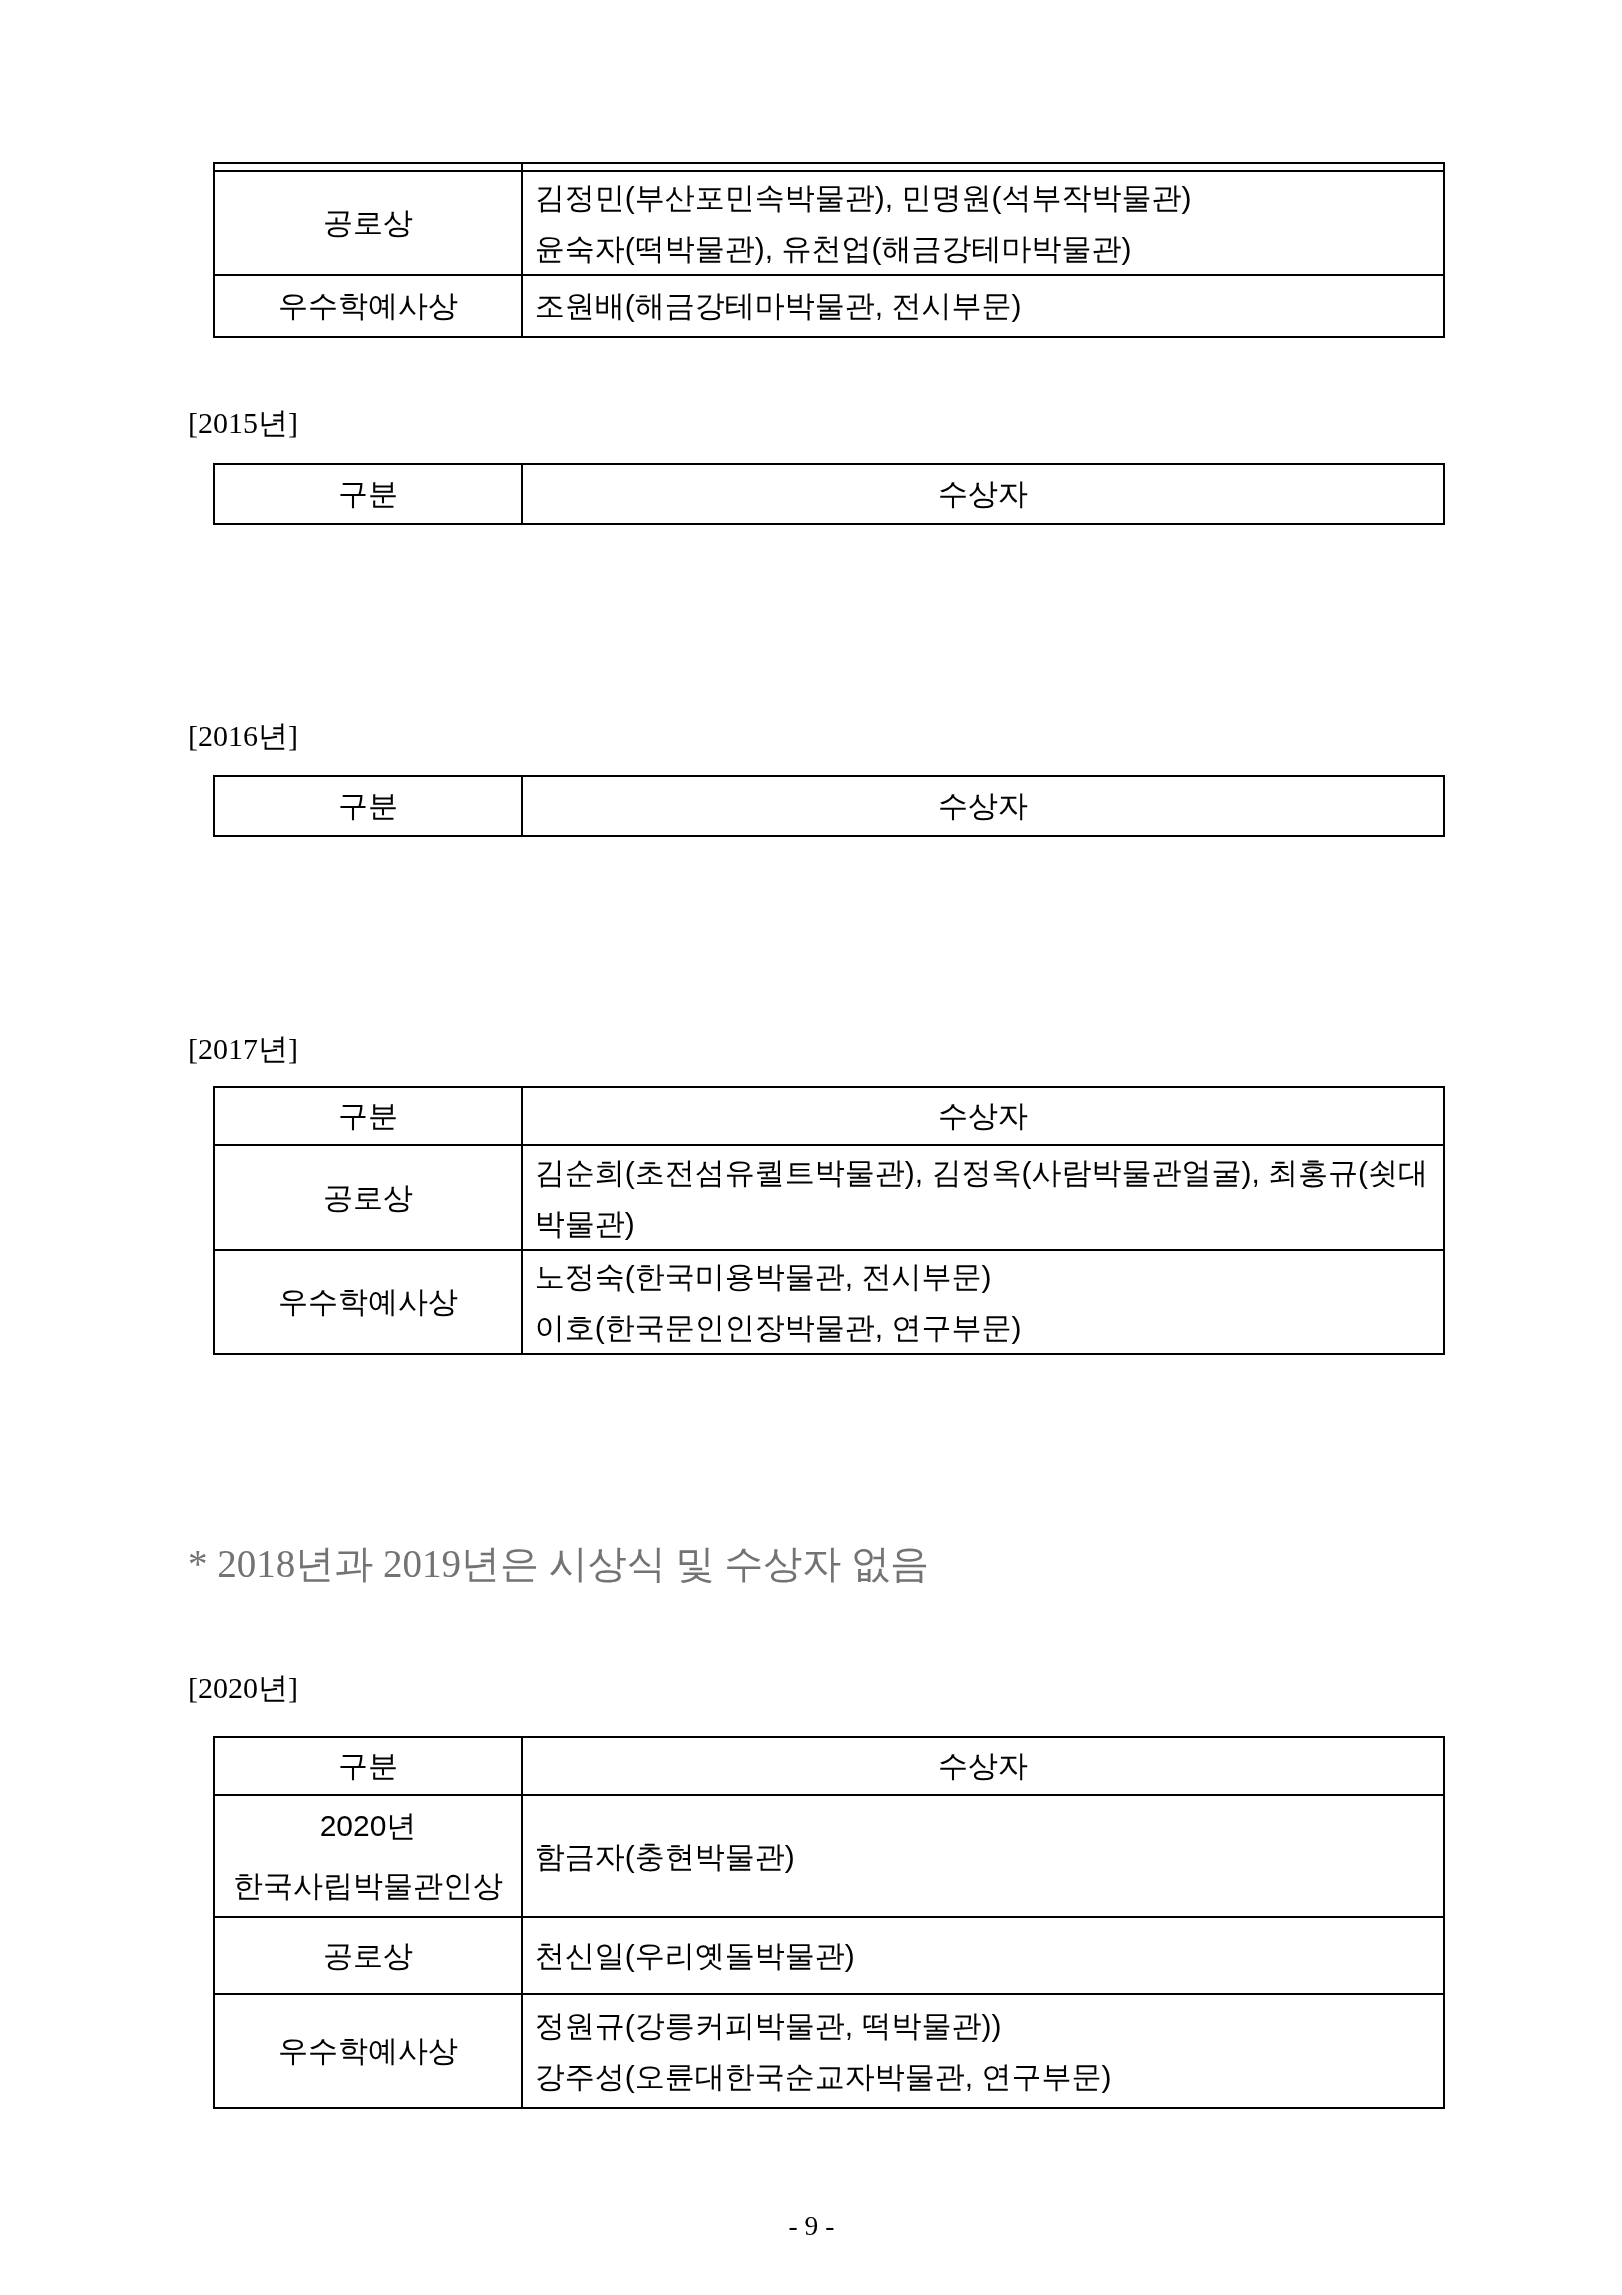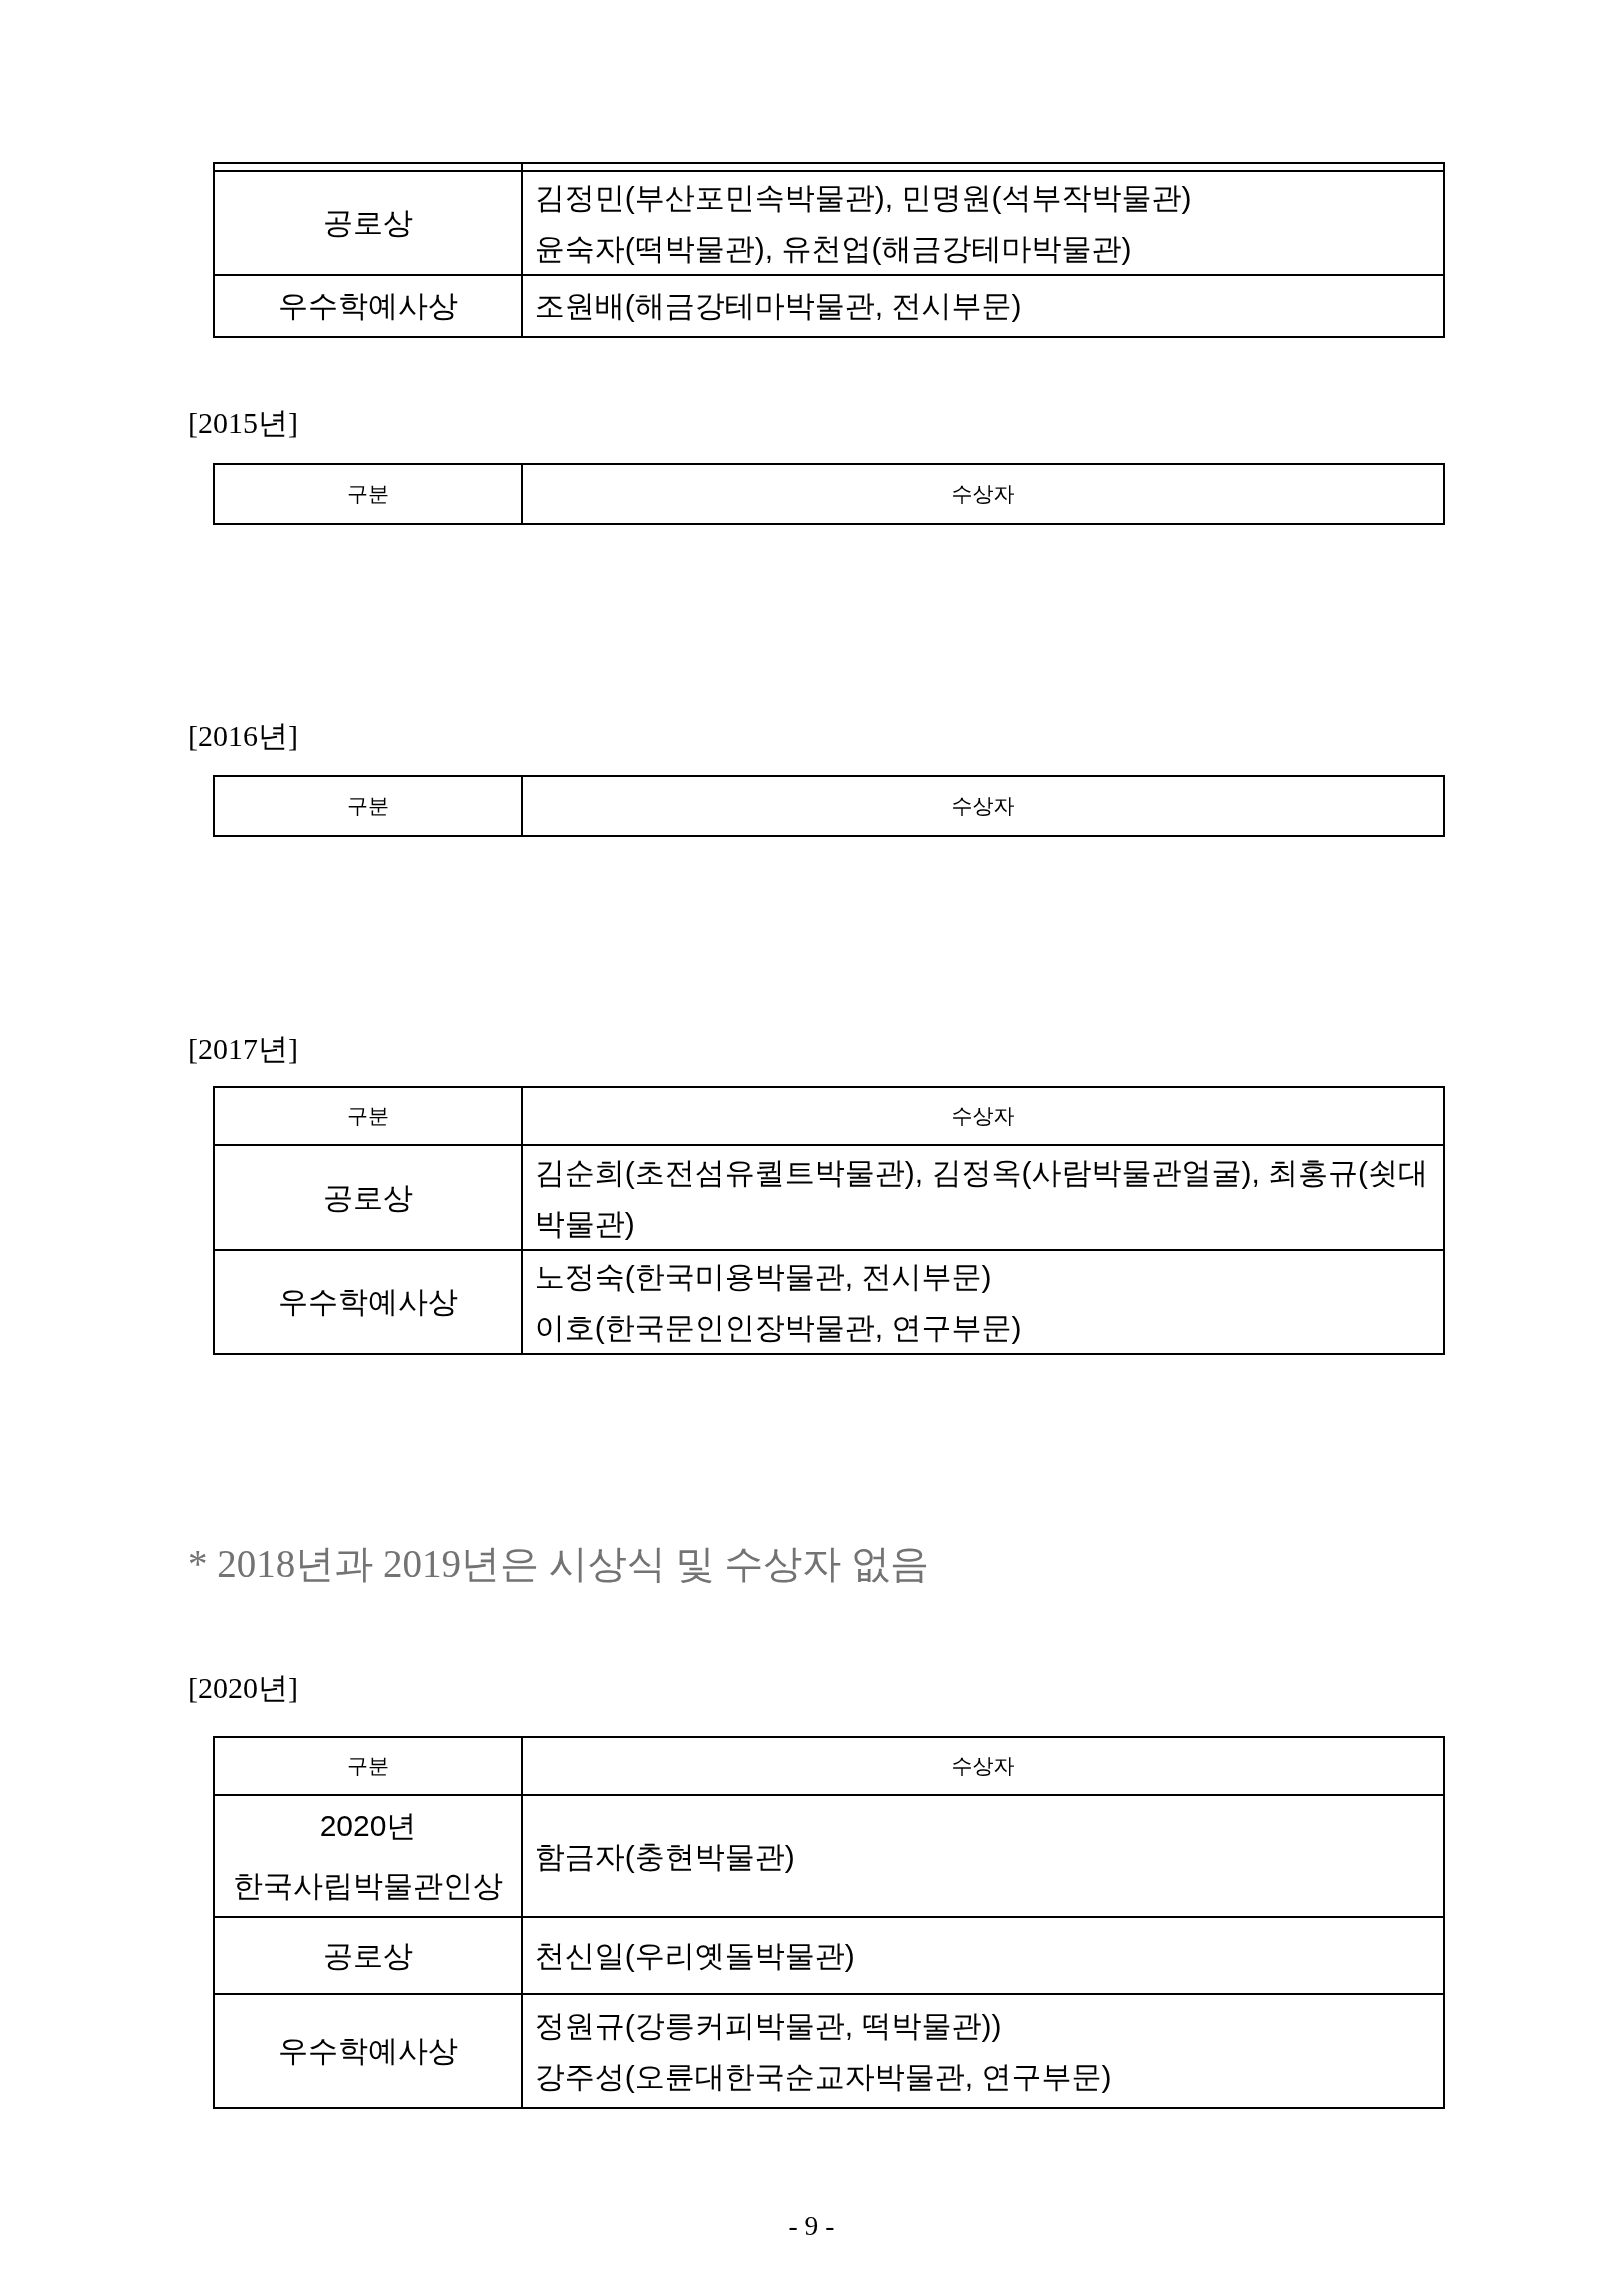--- a/index.html
+++ b/index.html
@@ -10,21 +10,21 @@
     color:#000000; overflow:hidden;
   }
   .tbl {
     position:absolute; left:213px; width:1232px;
     border-collapse:collapse; table-layout:fixed; background:#ffffff;
   }
   .tbl td {
     border:2px solid #000000; vertical-align:middle;
     font-size:30px; color:#000000;
   }
-  td.hdr { text-align:center; font-size:21px; }
+  td.hdr { text-align:center; font-size:30px; }
   td.cat { text-align:center; }
   td.win { text-align:left; padding-left:11.8px; padding-right:9.2px; word-break:break-all;margin-top:20px; }
   .catline { line-height:60px; }
   .wline { line-height:51px; }
   .heading {
     position:absolute; left:188px; white-space:nowrap;
     font-family:"Liberation Serif","DejaVu Serif",serif;
     font-size:30px; line-height:46px; color:#000000;
   }
   .note {

